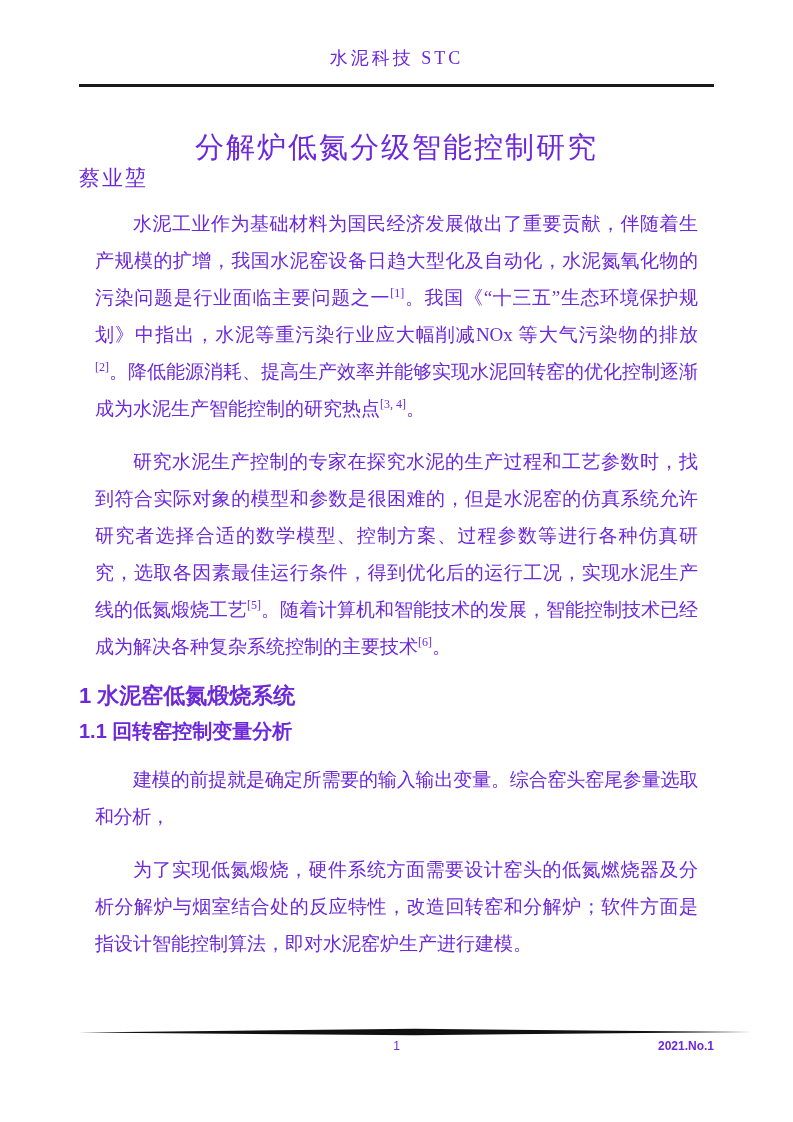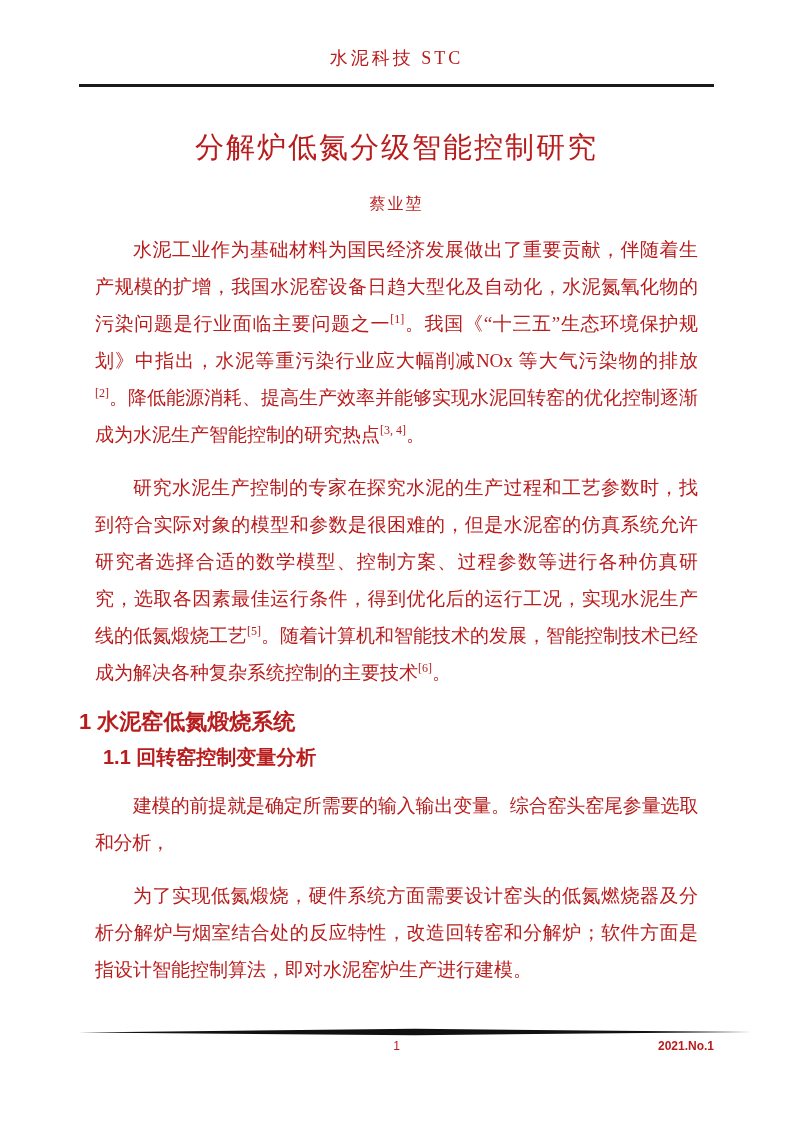--- a/index.html
+++ b/index.html
@@ -6,21 +6,21 @@
   .page {
     position: relative;
     width: 755px;
     height: 1122px;
     margin: 0 auto;
     background: #ffffff;
     overflow: hidden;
     box-sizing: border-box;
     padding: 0 60px;
     font-family: "Liberation Serif", "DejaVu Serif", serif;
-    color: #b91c1c;
+    color: #6d28d9;
   }
   .journal-header {
     padding-top: 45px;
     text-align: center;
     font-size: 18px;
     line-height: 26px;
     letter-spacing: 3px;
     font-family: "Liberation Serif", "DejaVu Serif", serif;
   }
   .header-rule {
@@ -32,41 +32,40 @@
   .article-title {
     margin-top: 40px;
     text-align: center;
     font-family: "Liberation Sans", "DejaVu Sans", sans-serif;
     font-weight: 400;
     font-size: 29px;
     line-height: 40px;
     letter-spacing: 2px;
   }
   .author-name {
-    margin-top: 26px;
-    text-align: center;
-    font-size: 16px;
+    text-align: left;
+    font-size: 21px;
     line-height: 22px;
     letter-spacing: 2px;
   }
   .affiliation {
     margin-top: 6px;
     text-align: center;
     font-size: 17px;
     line-height: 26px;
   }
   .section-heading {
     margin-top: 18px;
     font-family: "Liberation Sans", "DejaVu Sans", sans-serif;
     font-weight: 700;
     font-size: 22px;
     line-height: 28px;
   }
   .section-heading.level1 { margin-top: 12px; line-height: 30px; }
-  .section-heading.level2 { margin-top: 6px; font-size: 20px; line-height: 28px; margin-left: 24px; }
+  .section-heading.level2 { margin-top: 6px; font-size: 20px; line-height: 28px; }
   .body-para {
     margin: 16px;
     font-size: 19px;
     line-height: 37px;
     text-align: justify;
     text-indent: 2em;
     letter-spacing: 0;
   }
   .body-para.tight { letter-spacing: -0.4px; }
   .body-para sup {

